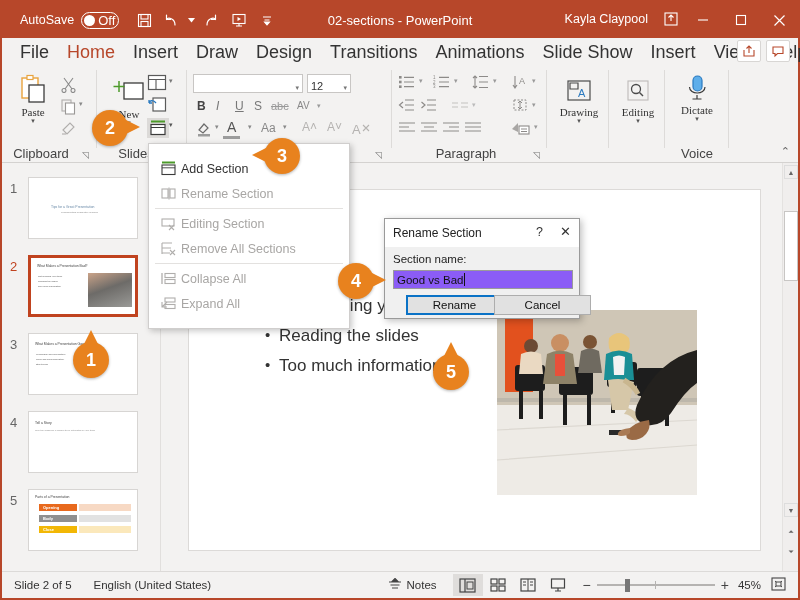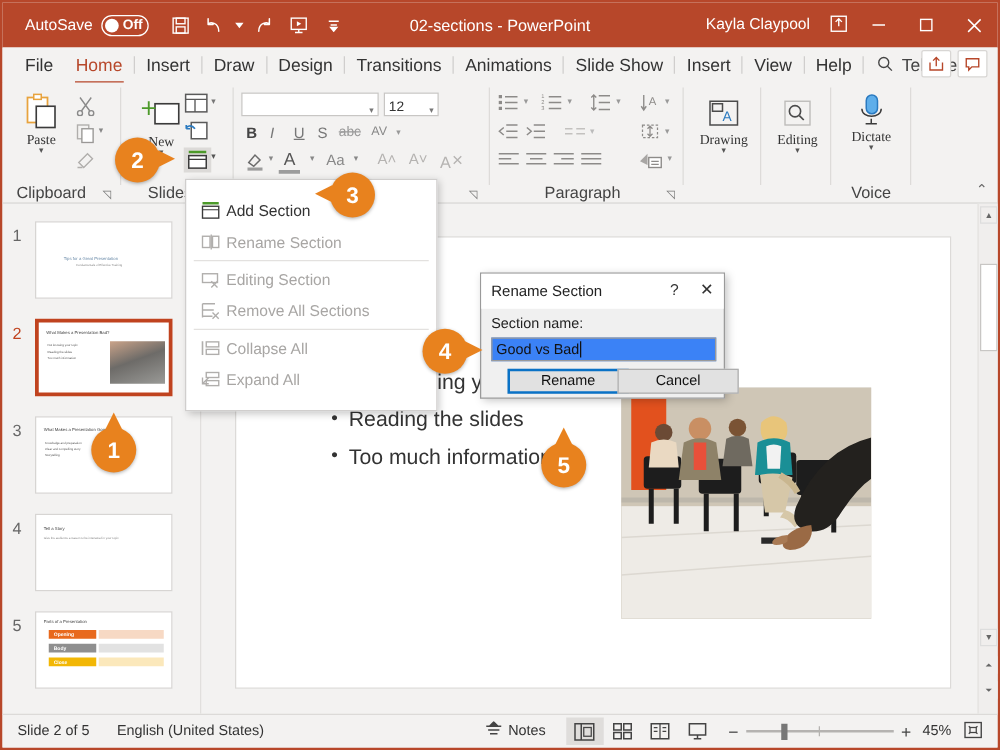--- a/index.html
+++ b/index.html
@@ -24,21 +24,21 @@
     display: flex; align-items: center;
   }
   .autosave-wrap { display: flex; align-items: center; margin-left: 18px; gap: 7px; }
   .autosave-label { font-size: 12.5px; color: #fff; }
   .toggle {
     width: 38px; height: 17px; border-radius: 9px;
     border: 1.3px solid #fff; display: flex; align-items: center;
     padding: 0 2px; gap: 3px;
   }
   .toggle .knob { width: 11px; height: 11px; border-radius: 50%; background: #fff; }
-  .toggle .tlabel { font-size: 11px; color: #fff; font-weight: bold; }
+  .toggle .tlabel { font-size: 13px; color: #fff; font-weight: normal; }
   .qat { display: flex; align-items: center; gap: 2px; margin-left: 12px; }
   .qicon {
     width: 26px; height: 26px; display: flex; align-items: center;
     justify-content: center; color: #fff;
   }
   .qicon svg { display: block; }
   .doctitle {
     position: absolute; left: 0; right: 0; text-align: center;
     font-size: 13px; color: #fff; pointer-events: none;
   }
@@ -50,21 +50,21 @@
   .wbtns { position: absolute; right: 0; top: 0; display: flex; height: 36px; }
   .wbtn {
     width: 38px; height: 36px; display: flex; align-items: center;
     justify-content: center; color: #fff;
   }
 
   
   .tabbar {
     position: absolute; left: 0; top: 36px; right: 0; height: 28px;
     background: #f3f2f1; display: flex; align-items: center;
-    font-size: 14px; color: #333;
+    font-size: 18px; color: #333;
   }
   .tab {
     padding: 4px 8px; margin: 0 1px; position: relative;
     white-space: nowrap;
   }
   .tab.first { margin-left: 10px; }
   .tab.active { color: #b7472a; }
   .tab.active::after {
     content: ""; position: absolute; left: 7px; right: 7px; bottom: -3px;
     height: 2.5px; background: #b7472a;
@@ -229,21 +229,21 @@
   .dlg-title {
     position: absolute; left: 0; top: 0; right: 0; height: 28px;
     background: #fff; display: flex; align-items: center;
     font-size: 12px; color: #222; padding-left: 8px;
   }
   .dlg-help { position: absolute; right: 36px; top: 6px; font-size: 12.5px; color: #333; }
   .dlg-close { position: absolute; right: 8px; top: 5px; font-size: 13px; color: #333; }
   .dlg-lbl { position: absolute; left: 8px; top: 34px; font-size: 11.5px; color: #222; }
   .dlg-input {
     position: absolute; left: 8px; top: 51px; width: 180px; height: 19px;
-    background: #3b82f6; border: 1px solid #9a9a9a;
+    background: #8b5cf6; border: 1px solid #9a9a9a;
     font-size: 11.5px; color: #111; padding: 0 3px;
     display: flex; align-items: center;
   }
   .caretbar {
     display: inline-block; width: 1px; height: 13px; background: #111; margin-left: 1px;
   }
   .dlg-btn {
     position: absolute; top: 76px; height: 20px; width: 97px;
     background: #e1e1e1; border: 1px solid #adadad;
     font-size: 11.5px; color: #111;

